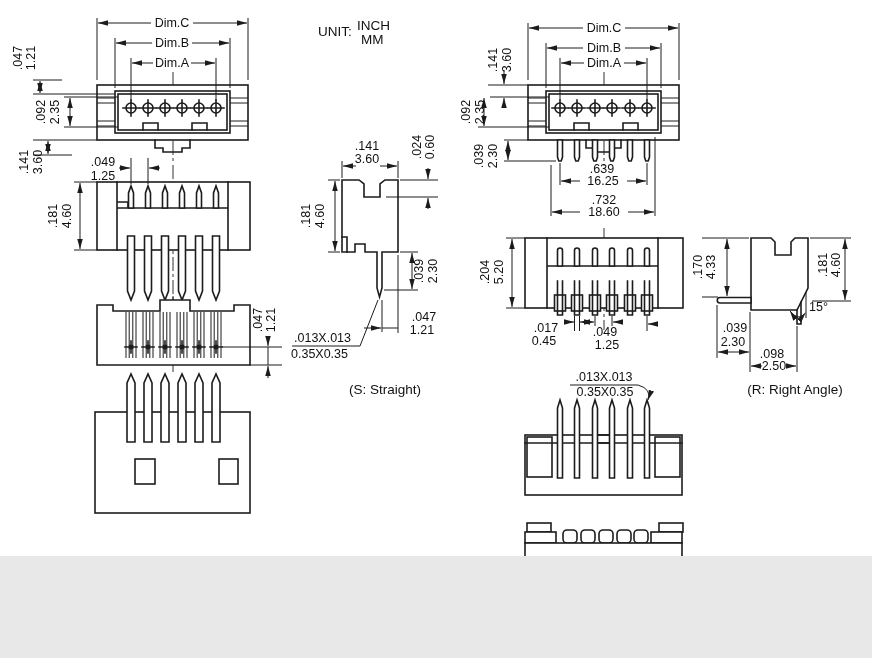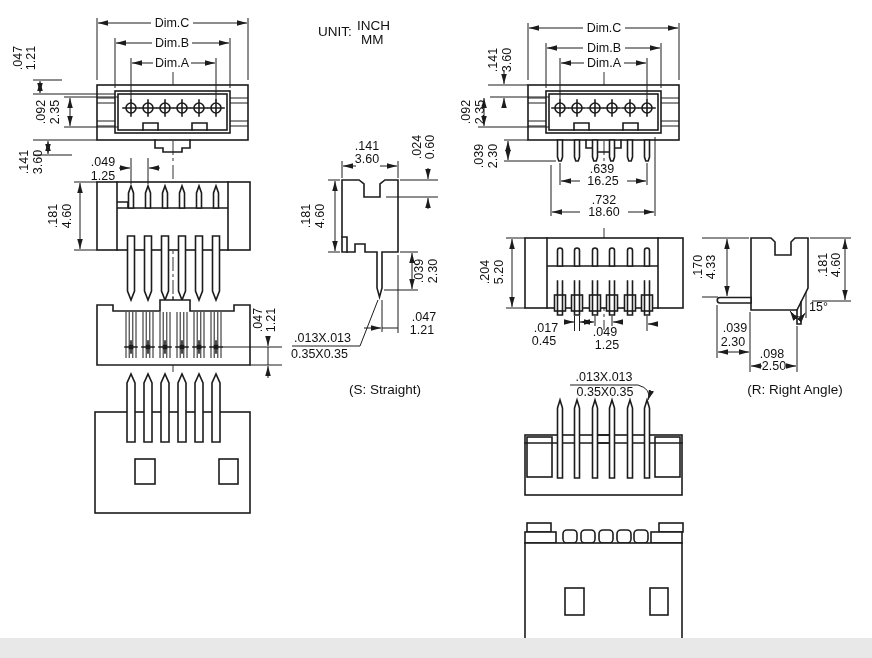--- a/index.html
+++ b/index.html
@@ -1,17 +1,17 @@
 <!DOCTYPE html>
 <html><head>
 <meta charset="utf-8">
 <style>
   html,body { margin:0; padding:0; background:#e8e8e8; }
   #page {
-    position:relative; width:872px; height:638px; background:#ffffff;
+    position:relative; width:872px; height:556px; background:#ffffff;
     font-family:"Liberation Sans", sans-serif; overflow:hidden;
   }
   svg text {
     font-family:"Liberation Sans", sans-serif;
     font-size:12.5px; fill:#111;
   }
   svg text.cap { font-size:13.5px; }
   svg text.unit { font-size:13.5px; }
   .obj  { stroke:#1c1c1c; stroke-width:1.6; fill:none; stroke-linejoin:miter; stroke-linecap:square; }
   .objf { stroke:#1c1c1c; stroke-width:1.6; fill:#ffffff; stroke-linejoin:miter; }

